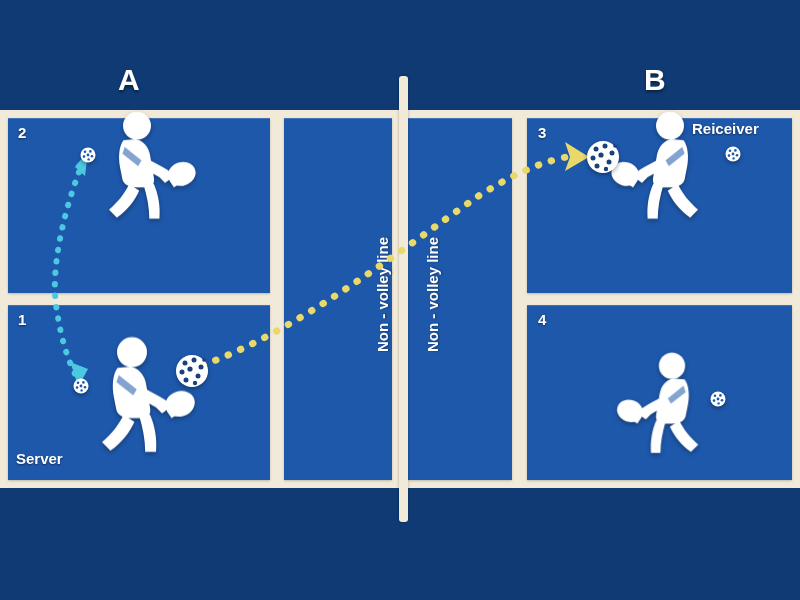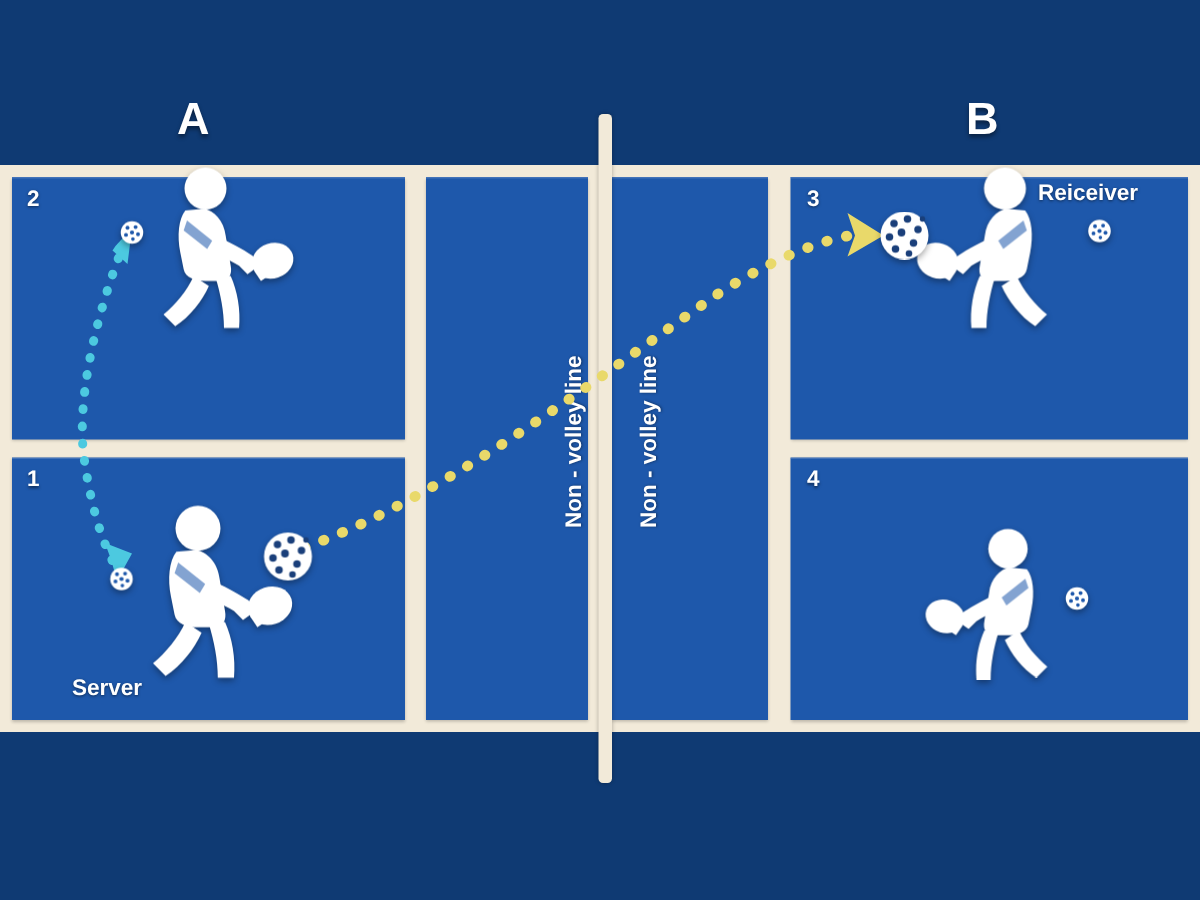--- a/index.html
+++ b/index.html
@@ -49,21 +49,21 @@
   #num-2{left:18px; top:124px;}
   #num-1{left:18px; top:311px;}
   #num-3{left:538px;top:124px;}
   #num-4{left:538px;top:311px;}
 
   
   .role-label{
     position:absolute;color:#ffffff;font-size:15px;font-weight:bold;
     text-shadow:0 1px 2px rgba(0,0,0,.5);white-space:nowrap;
   }
-  #role-server{left:16px;top:450px;margin-left:32px;}
+  #role-server{left:16px;top:450px;}
   #role-receiver{left:692px;top:120px;}
 
   
   .nvl{
     position:absolute;color:#ffffff;font-size:15px;font-weight:bold;
     white-space:nowrap;transform-origin:0 0;
     transform:rotate(-90deg);
     text-shadow:0 1px 2px rgba(0,0,0,.45);
   }
   #nvl-a{left:374px;top:352px;}

